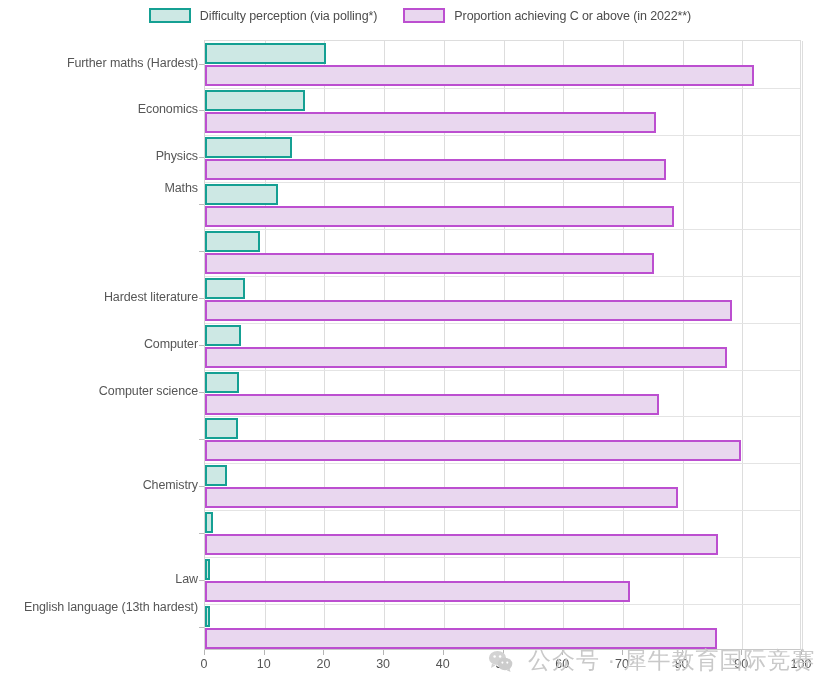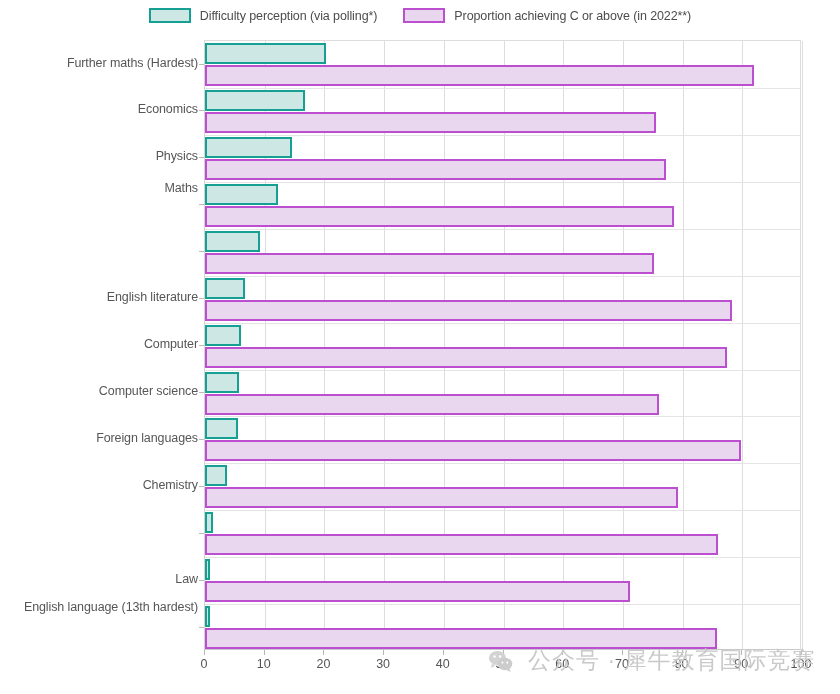--- a/index.html
+++ b/index.html
@@ -176,27 +176,26 @@
   <div id="ylabels">
       <div class="ylabel" style="top: 15.5px;">Further maths (Hardest)</div>
       <div class="ytick" style="top: 23.5px;"></div>
       <div class="ylabel" style="top: 62.4px;">Economics</div>
       <div class="ytick" style="top: 70.4px;"></div>
       <div class="ylabel" style="top: 109.3px;">Physics</div>
       <div class="ytick" style="top: 117.3px;"></div>
       <div class="ylabel" style="top: 141px;">Maths</div>
       <div class="ytick" style="top: 164.2px;"></div>
       <div class="ytick" style="top: 211.2px;"></div>
-      <div class="ylabel" style="top: 250.1px;">English literature</div>
+      <div class="ylabel" style="top: 250.1px;">Hardest literature</div>
       <div class="ytick" style="top: 258.1px;"></div>
       <div class="ylabel" style="top: 297px;">Computer</div>
       <div class="ytick" style="top: 305px;"></div>
       <div class="ylabel" style="top: 343.9px;">Computer science</div>
       <div class="ytick" style="top: 351.9px;"></div>
-      <div class="ylabel" style="top: 390.8px;">Foreign languages</div>
       <div class="ytick" style="top: 398.8px;"></div>
       <div class="ylabel" style="top: 437.8px;">Chemistry</div>
       <div class="ytick" style="top: 445.8px;"></div>
       <div class="ytick" style="top: 492.7px;"></div>
       <div class="ylabel" style="top: 531.6px;">Law</div>
       <div class="ytick" style="top: 539.6px;"></div>
       <div class="ylabel" style="top: 560px;">English language (13th hardest)</div>
       <div class="ytick" style="top: 586.5px;"></div>
     </div>
 

